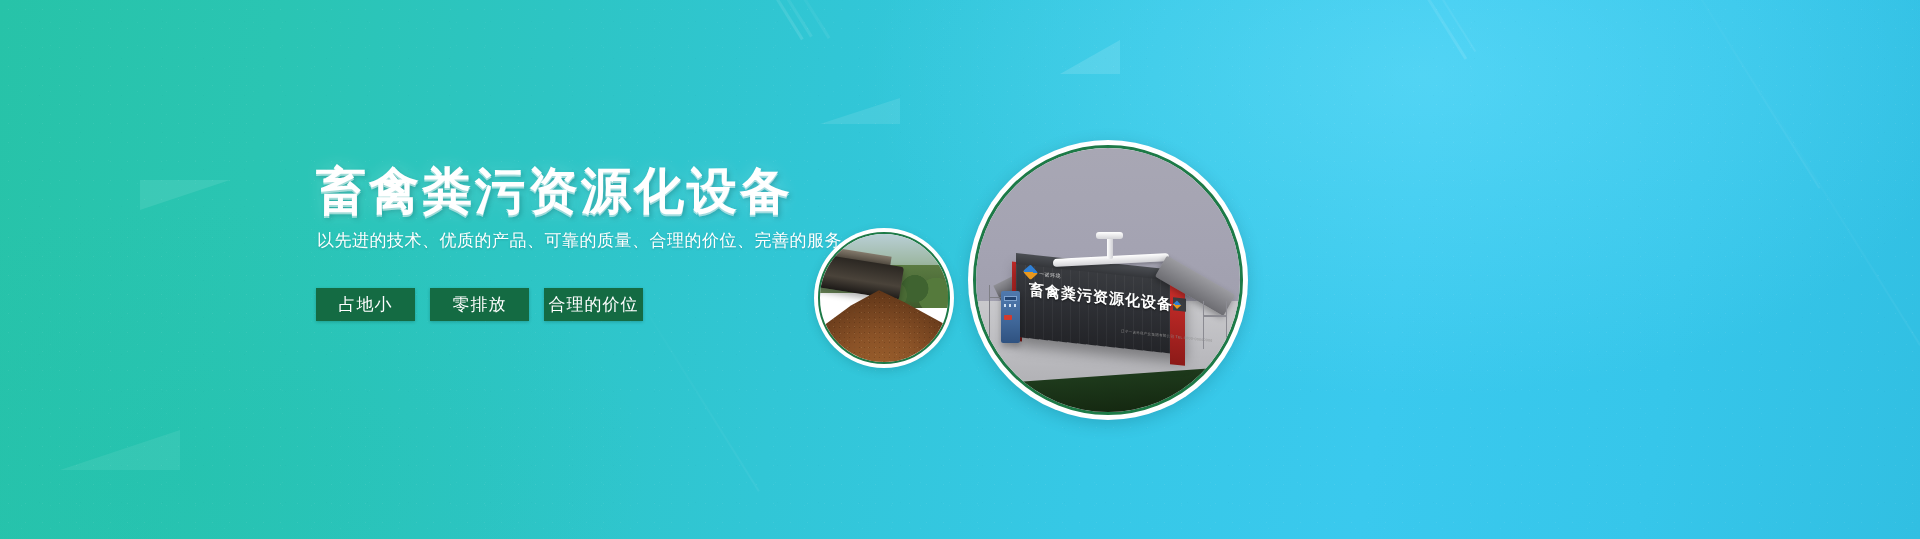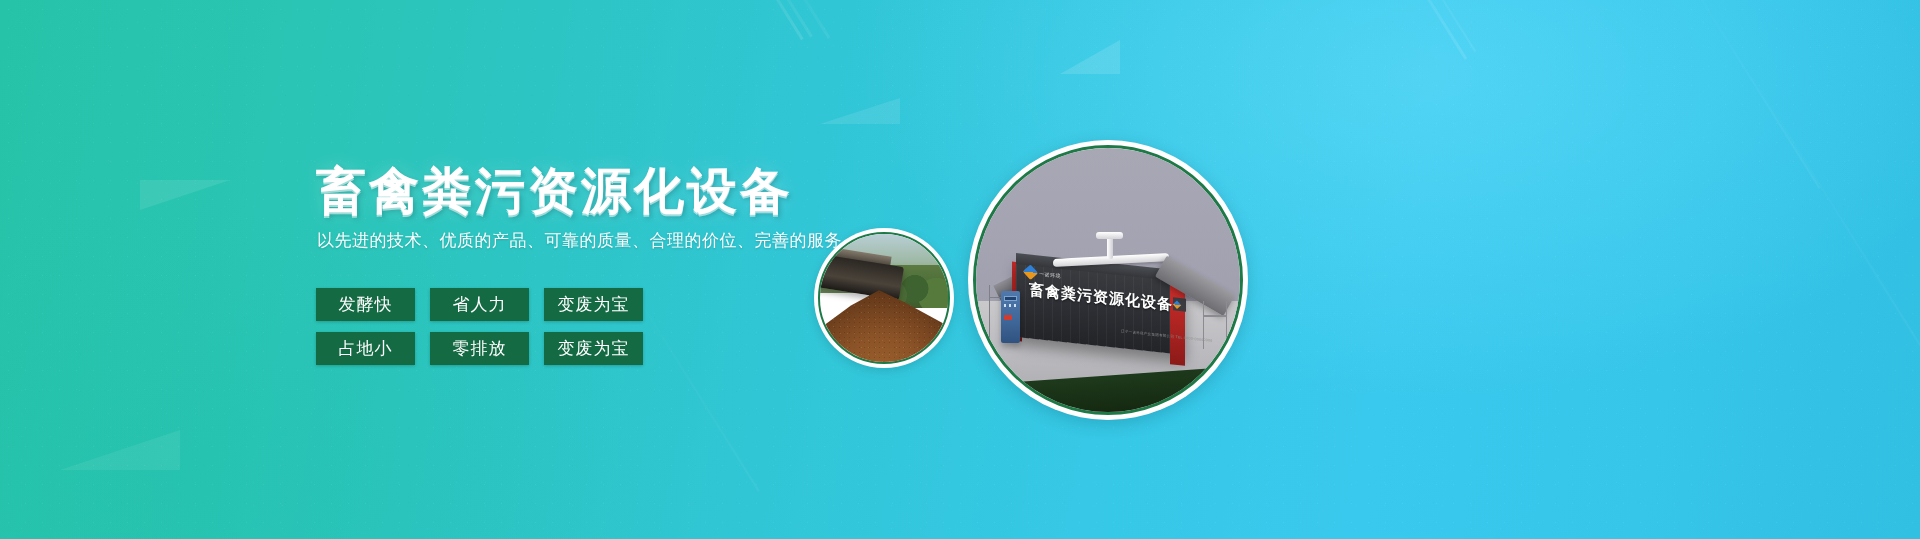--- a/index.html
+++ b/index.html
@@ -159,28 +159,23 @@
   </div>
 
   <div class="content">
 
     <div class="title">畜禽粪污资源化设备</div>
 
     <div class="subtitle">以先进的技术、优质的产品、可靠的质量、合理的价位、完善的服务</div>
 
     <div class="badges">
       <div class="badge-row">
-        <div class="badge">发酵快</div>
-        <div class="badge">省人力</div>
-        <div class="badge">变废为宝</div>
-      </div>
-      <div class="badge-row">
         <div class="badge">占地小</div>
         <div class="badge">零排放</div>
-        <div class="badge">变废为宝</div>
+        <div class="badge">合理的价位</div>
       </div>
     </div>
   </div>
 
   <div class="circle-sm">
     <div class="circle-sm-inner">
       <div class="photo">
         <div class="compost-sky"></div>
         <div class="compost-trees"></div>
         <div class="compost-belt2"></div>

